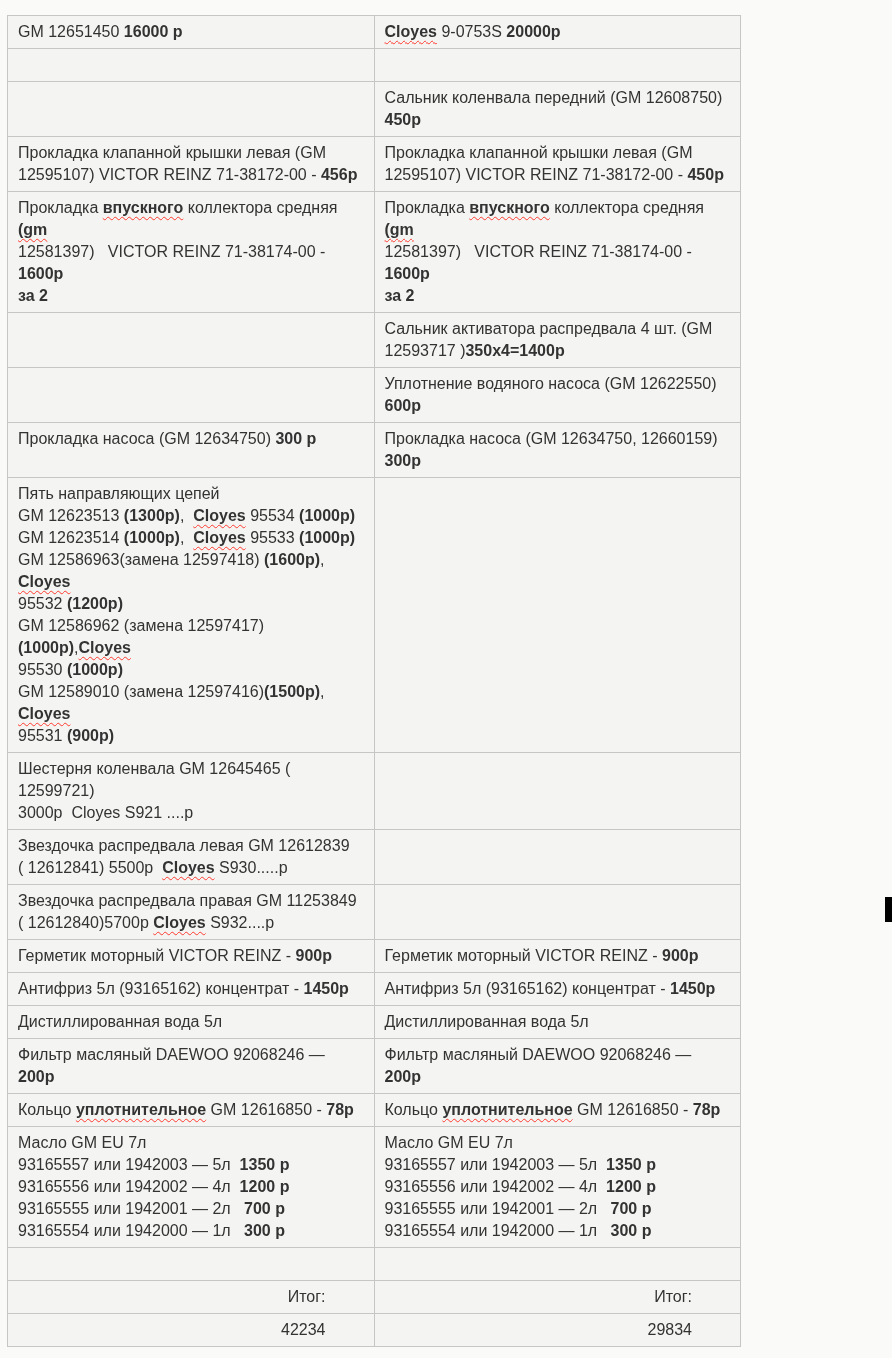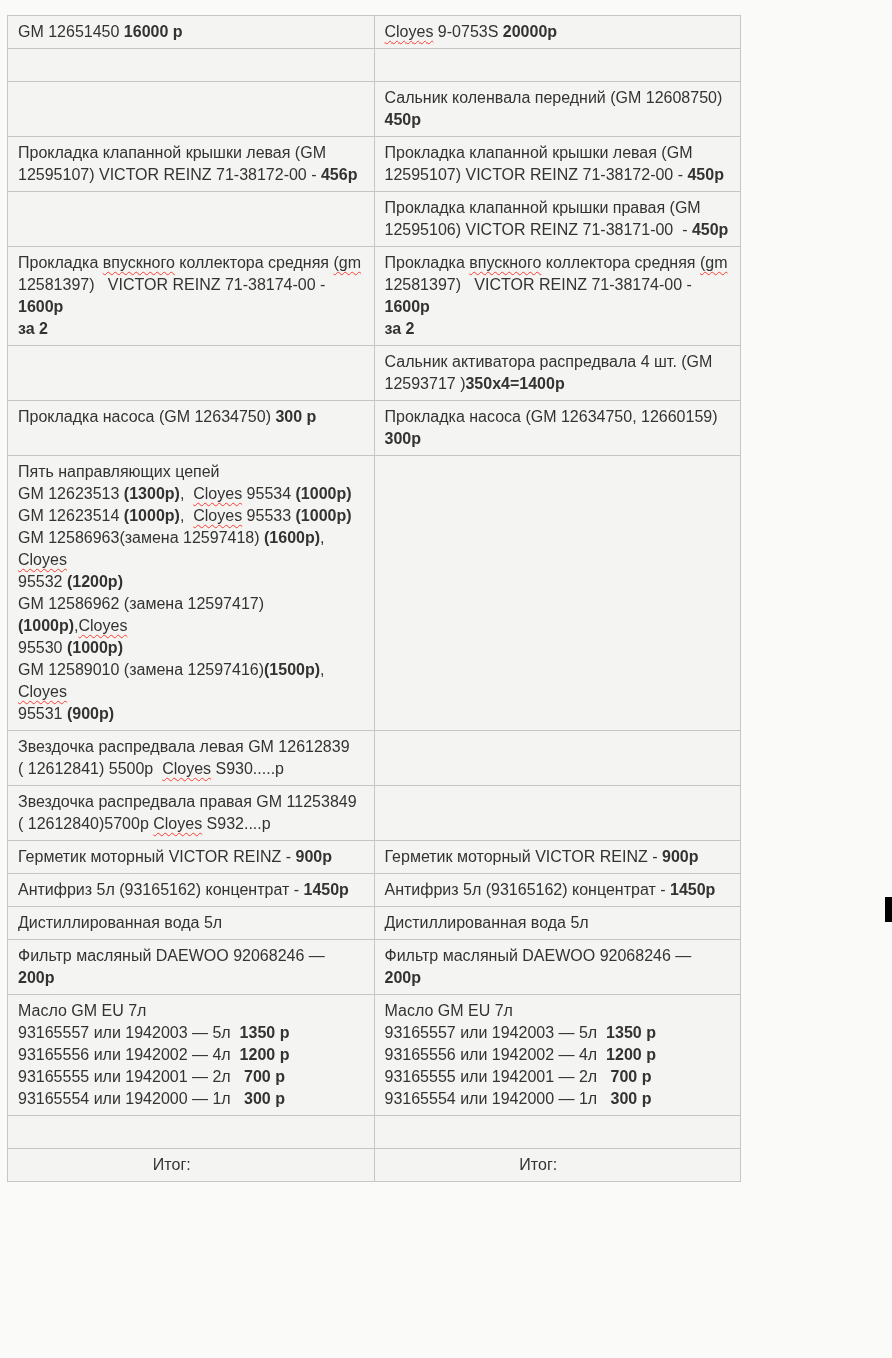--- a/index.html
+++ b/index.html
@@ -32,23 +32,24 @@
     line-height: 22px;
     min-height: 22px;
   }
   .cell .b { font-weight: 700; }
   .cell .sp {
     text-decoration-line: underline;
     text-decoration-style: wavy;
     text-decoration-color: var(--spell-color, #ff3b30);
     text-decoration-thickness: 1px;
     text-underline-offset: 3px;
+    font-weight: bold;
   }
   .cell.align-summary {
-    text-align: center;
+    text-align: right;
     padding-right: 38px;
   }
   .edge-mark {
     position: absolute;
     right: 0;
     top: 882px;
     width: 7px;
     height: 25px;
     background: #000;
   }
@@ -89,47 +90,47 @@
             <div class="cell"><span>Прокладка клапанной крышки левая (GM
 12595107) VICTOR REINZ 71-38172-00 - </span><span class="b">456р</span></div>
           </td>
           <td>
             <div class="cell"><span>Прокладка клапанной крышки левая (GM
 12595107) VICTOR REINZ 71-38172-00 - </span><span class="b">450р</span></div>
           </td>
         </tr>
         <tr>
           <td>
-            <div class="cell"></div>
-          </td>
-          <td>
-            <div class="cell"><span>Прокладка клапанной крышки правая (GM
-12595106) VICTOR REINZ 71-38171-00  - </span><span class="b">450р</span></div>
-          </td>
-        </tr>
-        <tr>
-          <td>
             <div class="cell"><span>Прокладка </span><span class="sp">впускного</span><span> коллектора средняя </span><span class="sp">(gm</span><span>
 12581397)   VICTOR REINZ 71-38174-00 - </span><span class="b">1600р</span><span>
 </span><span class="b">за 2</span></div>
           </td>
           <td>
             <div class="cell"><span>Прокладка </span><span class="sp">впускного</span><span> коллектора средняя </span><span class="sp">(gm</span><span>
 12581397)   VICTOR REINZ 71-38174-00 - </span><span class="b">1600р</span><span>
 </span><span class="b">за 2</span></div>
           </td>
         </tr>
         <tr>
           <td>
             <div class="cell"></div>
           </td>
           <td>
             <div class="cell"><span>Сальник активатора распредвала 4 шт. (GM
 12593717 )</span><span class="b">350х4=1400р</span><span>
 </span></div>
+          </td>
+        </tr>
+        <tr>
+          <td>
+            <div class="cell"></div>
+          </td>
+          <td>
+            <div class="cell"><span>Уплотнение водяного насоса (GM 12622550)
+</span><span class="b">600р</span></div>
           </td>
         </tr>
         <tr>
           <td>
             <div class="cell"><span>Прокладка насоса (GM 12634750) </span><span class="b">300 р</span></div>
           </td>
           <td>
             <div class="cell"><span>Прокладка насоса (GM 12634750, 12660159)
 </span><span class="b">300р</span></div>
           </td>
@@ -145,20 +146,29 @@
 95530 </span><span class="b">(1000р)</span><span>
 GM 12589010 (замена 12597416)</span><span class="b">(1500р)</span><span>,  </span><span class="sp">Cloyes</span><span>
 95531 </span><span class="b">(900р)</span></div>
           </td>
           <td>
             <div class="cell"></div>
           </td>
         </tr>
         <tr>
           <td>
+            <div class="cell"><span>Шестерня коленвала GM 12645465 ( 12599721)
+3000р  Cloyes S921 ....р</span></div>
+          </td>
+          <td>
+            <div class="cell"></div>
+          </td>
+        </tr>
+        <tr>
+          <td>
             <div class="cell"><span>Звездочка распредвала левая GM 12612839
 ( 12612841) 5500р  </span><span class="sp">Cloyes</span><span> S930.....р</span></div>
           </td>
           <td>
             <div class="cell"></div>
           </td>
         </tr>
         <tr>
           <td>
             <div class="cell"><span>Звездочка распредвала правая GM 11253849
@@ -191,20 +201,28 @@
           <td>
             <div class="cell"><span>Дистиллированная вода 5л</span></div>
           </td>
         </tr>
         <tr>
           <td>
             <div class="cell"><span>Фильтр масляный DAEWOO 92068246 — </span><span class="b">200р</span></div>
           </td>
           <td>
             <div class="cell"><span>Фильтр масляный DAEWOO 92068246 — </span><span class="b">200р</span></div>
+          </td>
+        </tr>
+        <tr>
+          <td>
+            <div class="cell"><span>Кольцо </span><span class="sp">уплотнительное</span><span> GM 12616850 - </span><span class="b">78р</span></div>
+          </td>
+          <td>
+            <div class="cell"><span>Кольцо </span><span class="sp">уплотнительное</span><span> GM 12616850 - </span><span class="b">78р</span></div>
           </td>
         </tr>
         <tr>
           <td>
             <div class="cell"><span>Масло GM EU 7л
 93165557 или 1942003 — 5л  </span><span class="b">1350 р</span><span>
 93165556 или 1942002 — 4л  </span><span class="b">1200 р</span><span>
 93165555 или 1942001 — 2л   </span><span class="b">700 р</span><span>
 93165554 или 1942000 — 1л   </span><span class="b">300 р</span></div>
           </td>
@@ -223,18 +241,26 @@
           <td>
             <div class="cell"></div>
           </td>
         </tr>
         <tr>
           <td>
             <div class="cell align-summary"><span>Итог:</span></div>
           </td>
           <td>
             <div class="cell align-summary"><span>Итог:</span></div>
+          </td>
+        </tr>
+        <tr>
+          <td>
+            <div class="cell align-summary"><span>42234</span></div>
+          </td>
+          <td>
+            <div class="cell align-summary"><span>29834</span></div>
           </td>
         </tr>
       </tbody>
   </table>
   <div class="edge-mark"></div>
 </div>
 
 </body></html>

